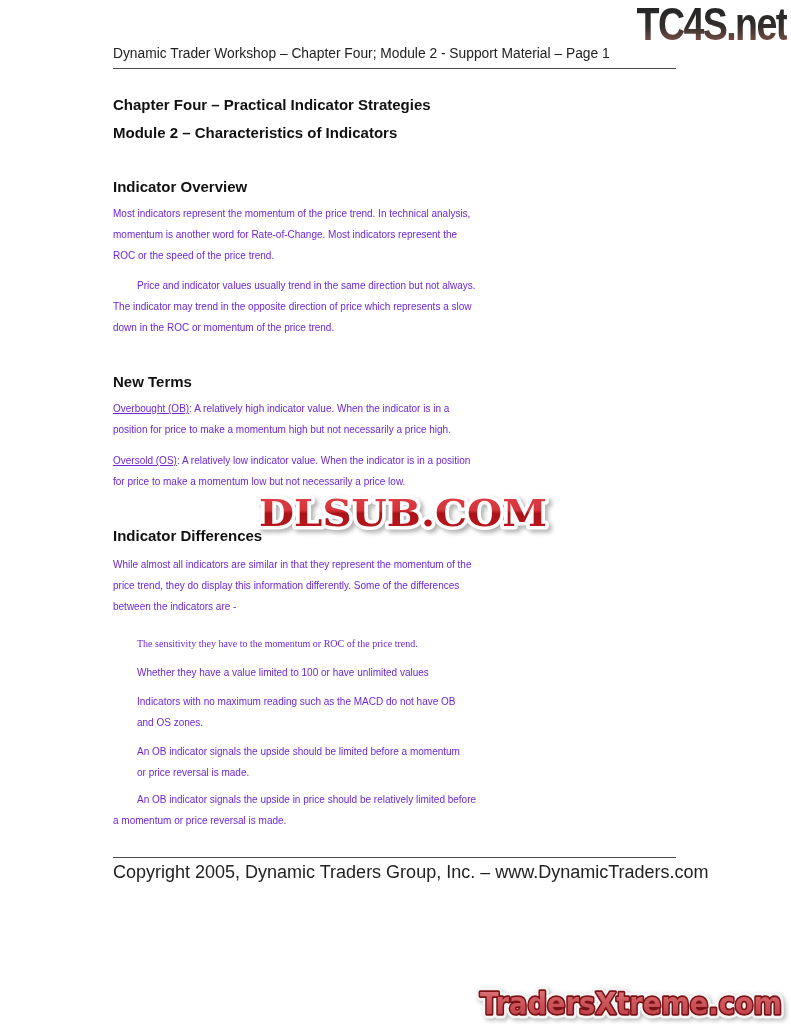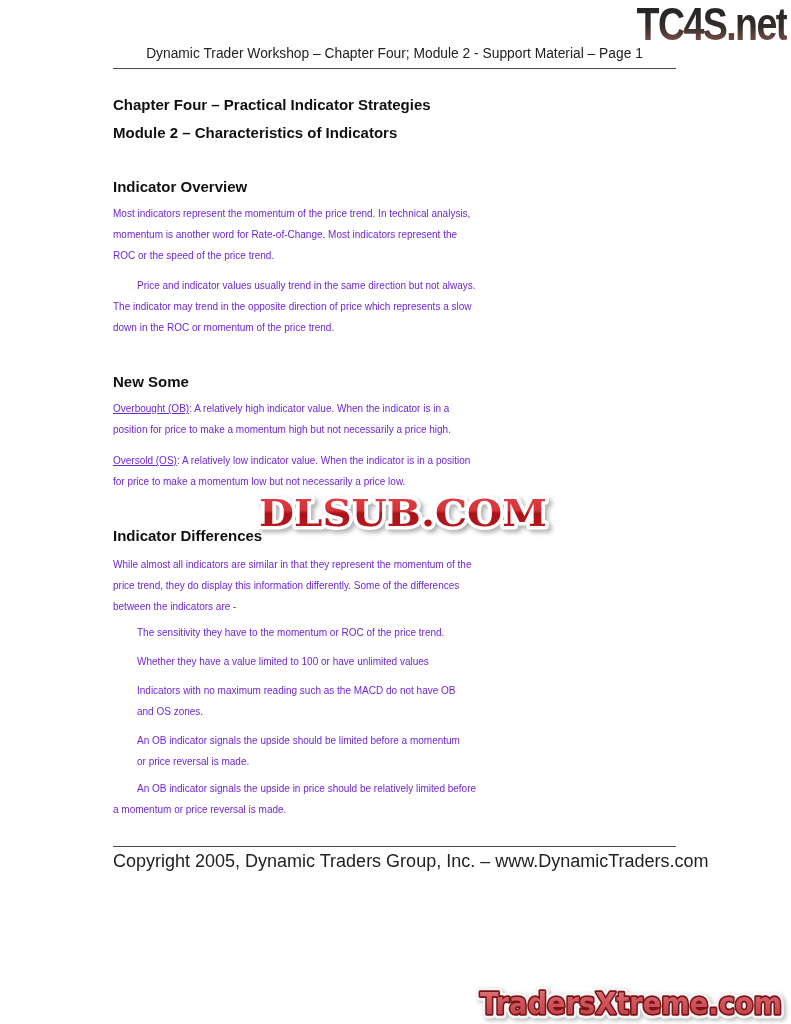--- a/index.html
+++ b/index.html
@@ -14,21 +14,20 @@
   }
   .page { position: absolute; inset: 0; }
 
   
   .col { position: absolute; left: 113px; top: 0; width: 563px; }
 
   .header-title {
     padding-top: 46px;
     font-size: 13.8px;
     line-height: 16px;
-    text-align: center;
     color: #222;
     white-space: nowrap;
   }
   .rule { border: none; border-top: 1px solid #4a4a4a; margin: 0; height: 0; }
   .rule-top { margin-top: 6px; }
   .rule-bottom { margin-top: 26px; }
 
   .h-bold {
     font-weight: bold;
     font-size: 15px;
@@ -51,21 +50,21 @@
   .mt8  { margin-top: 8px; }
   .mt9  { margin-top: 9px; }
   .mt10 { margin-top: 10px; }
   .mt36 { margin-top: 36px; }
   .indent { text-indent: 24px; }
 
   .term { text-decoration: underline; }
 
   .list { margin-left: 24px; }
   .list-item { margin-top: 8px; }
-  .list-item:first-child { margin-top: 5px; }
+  .list-item:first-child { margin-top: 16px; font-family: Liberation Serif, serif; }
 
   .copyright {
     margin-top: 6px;
     font-size: 18px;
     line-height: 16px;
     text-align: center;
     color: #222;
     white-space: nowrap;
   }
 
@@ -125,21 +124,21 @@
     <div class="h-bold module-title">Module 2 – Characteristics of Indicators</div>
 
     <div class="h-bold sec-heading">Indicator Overview</div>
     <p class="body-text mt6">Most indicators represent the momentum of the price trend. In technical analysis,
 momentum is another word for Rate-of-Change. Most indicators represent the
 ROC or the speed of the price trend.</p>
     <p class="body-text mt9 indent">Price and indicator values usually trend in the same direction but not always.
 The indicator may trend in the opposite direction of price which represents a slow
 down in the ROC or momentum of the price trend.</p>
 
-    <div class="h-bold sec-heading">New Some</div>
+    <div class="h-bold sec-heading">New Terms</div>
     <p class="body-text mt6"><span class="term">Overbought (OB)</span><span>: A relatively high indicator value. When the indicator is in a
 position for price to make a momentum high but not necessarily a price high.</span></p>
     <p class="body-text mt10"><span class="term">Oversold (OS)</span><span>: A relatively low indicator value. When the indicator is in a position
 for price to make a momentum low but not necessarily a price low.</span></p>
 
     <div class="h-bold sec-heading">Indicator Differences</div>
     <p class="body-text mt8">While almost all indicators are similar in that they represent the momentum of the
 price trend, they do display this information differently. Some of the differences
 between the indicators are -</p>
 

